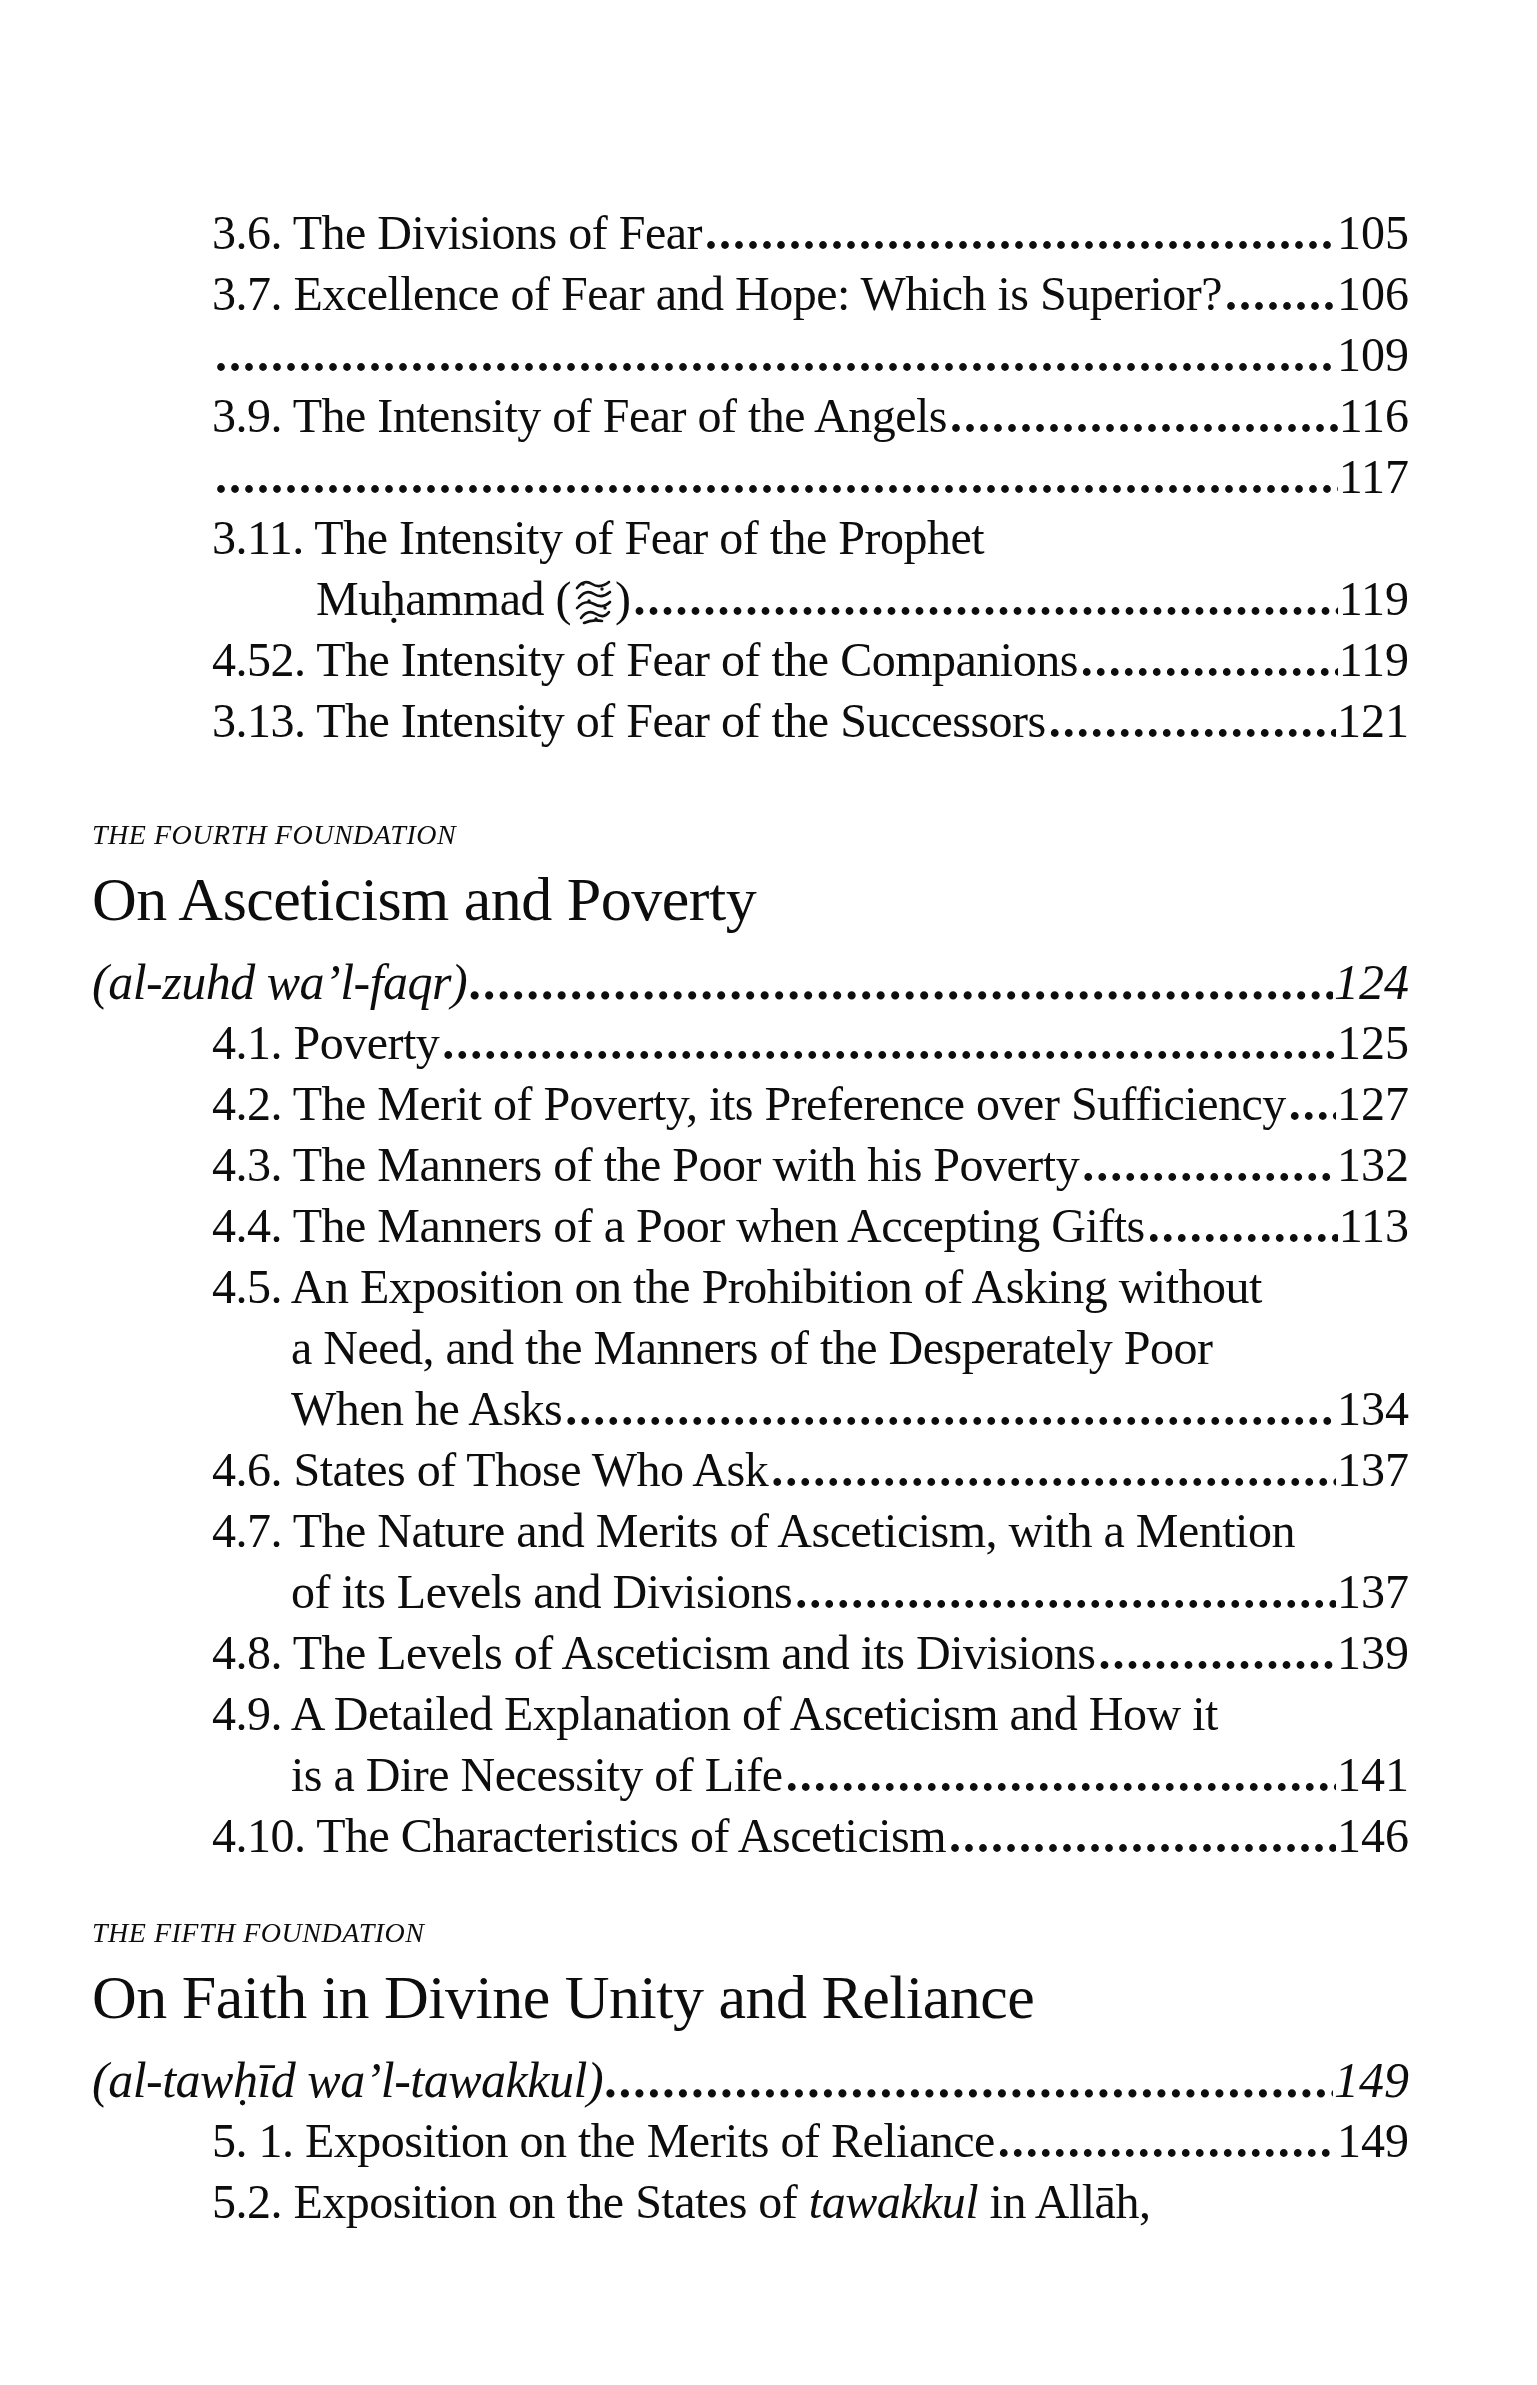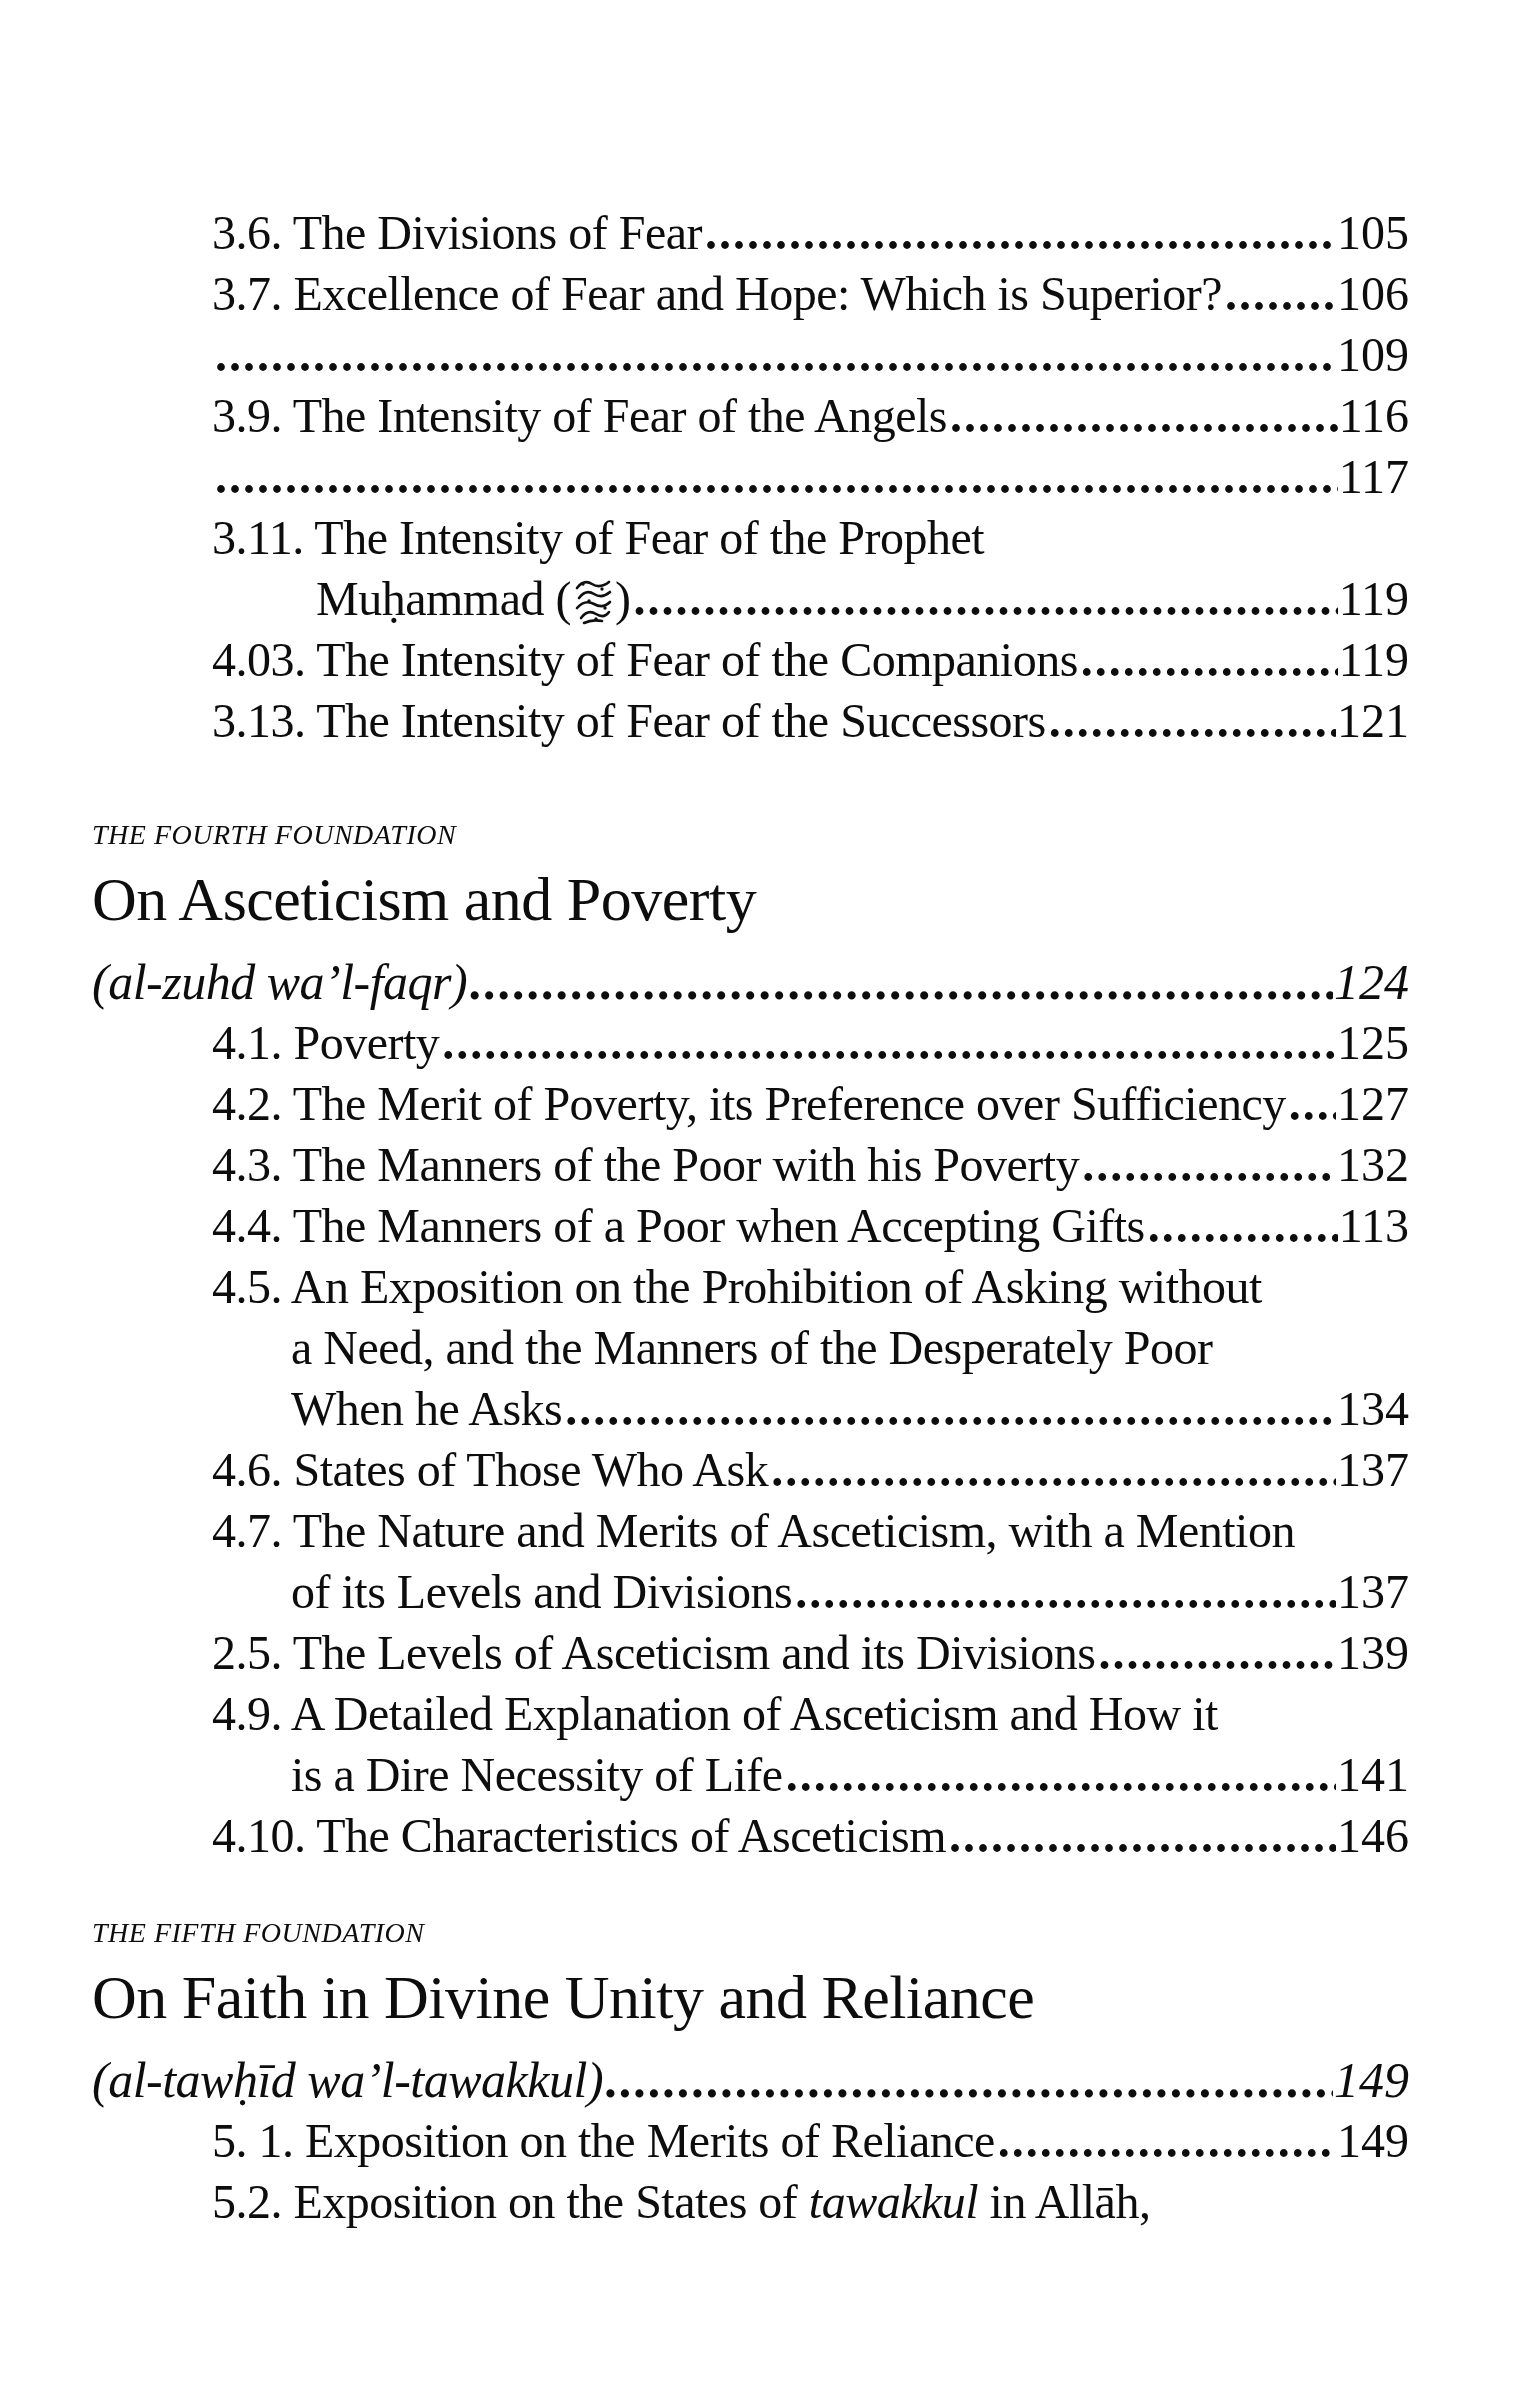--- a/index.html
+++ b/index.html
@@ -115,21 +115,21 @@
               <circle cx="11" cy="9" r="1.7" fill="#101010"></circle>
               <circle cx="30" cy="14" r="1.7" fill="#101010"></circle>
               <circle cx="17" cy="26" r="1.7" fill="#101010"></circle>
               <circle cx="33" cy="33" r="1.7" fill="#101010"></circle>
               <circle cx="24" cy="44" r="1.7" fill="#101010"></circle>
             </svg><span>)</span></span>
           <span class="leader"></span>
           <span class="pg">119</span>
         </div>
         <div class="line lvl-entry">
-          <span class="txt"><span>4.03. The Intensity of Fear of the Companions</span></span>
+          <span class="txt"><span>4.52. The Intensity of Fear of the Companions</span></span>
           <span class="leader"></span>
           <span class="pg">119</span>
         </div>
         <div class="line lvl-entry">
           <span class="txt"><span>3.13. The Intensity of Fear of the Successors</span></span>
           <span class="leader"></span>
           <span class="pg">121</span>
         </div>
       </div>
       <div class="foundation-4">
@@ -180,21 +180,21 @@
         </div>
         <div class="line lvl-entry">
           <span class="txt"><span>4.7. The Nature and Merits of Asceticism, with a Mention</span></span>
         </div>
         <div class="line lvl-cont">
           <span class="txt"><span>of its Levels and Divisions</span></span>
           <span class="leader"></span>
           <span class="pg">137</span>
         </div>
         <div class="line lvl-entry">
-          <span class="txt"><span>2.5. The Levels of Asceticism and its Divisions</span></span>
+          <span class="txt"><span>4.8. The Levels of Asceticism and its Divisions</span></span>
           <span class="leader"></span>
           <span class="pg">139</span>
         </div>
         <div class="line lvl-entry">
           <span class="txt"><span>4.9. A Detailed Explanation of Asceticism and How it</span></span>
         </div>
         <div class="line lvl-cont">
           <span class="txt"><span>is a Dire Necessity of Life</span></span>
           <span class="leader"></span>
           <span class="pg">141</span>

